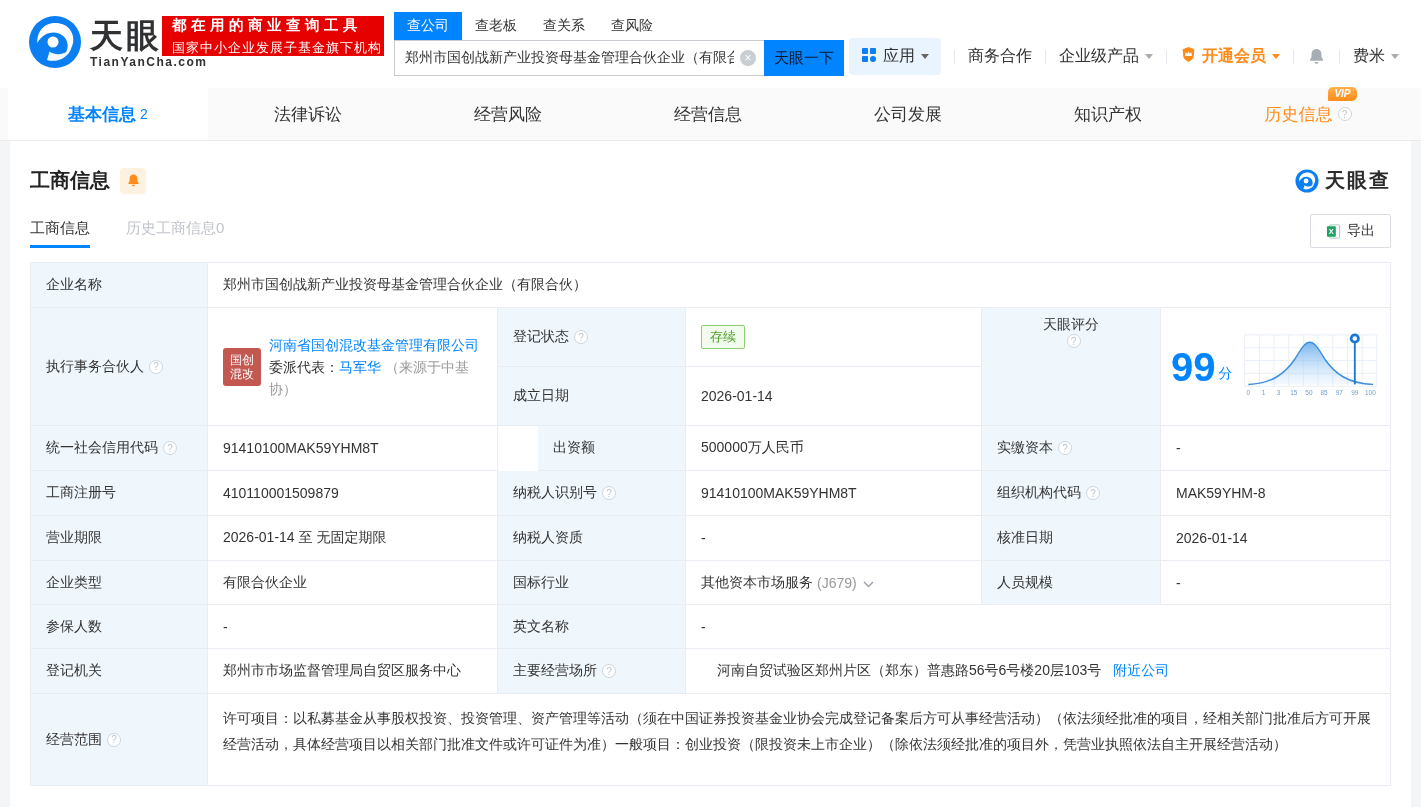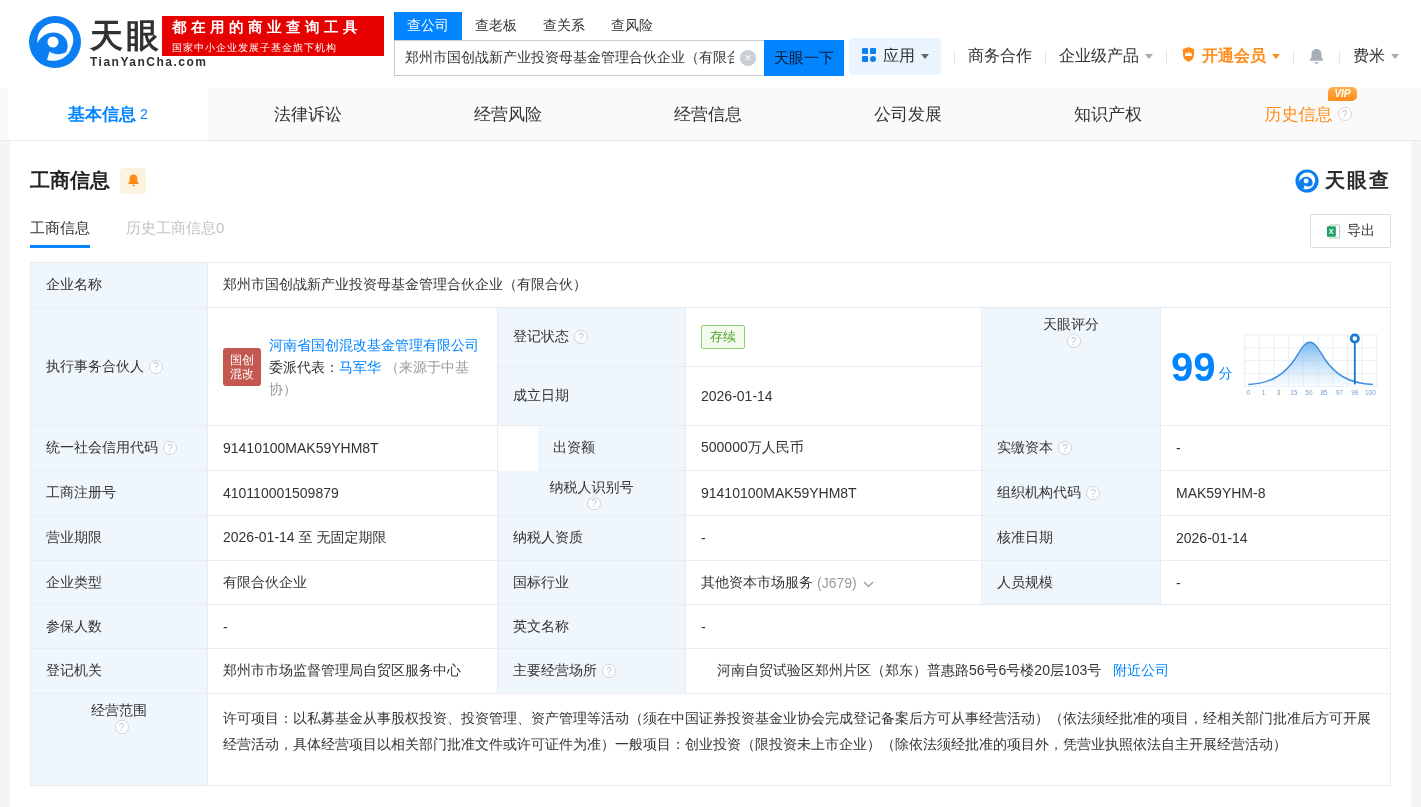--- a/index.html
+++ b/index.html
@@ -8,21 +8,21 @@
 
   
   .header { position:relative; width:100%; height:88px; background:#fff; }
   .logo { position:absolute; left:28px; top:15px; display:flex; align-items:center; cursor:pointer; }
   .logo-text { margin-left:8px; }
   .logo-brand { font-size:33px; font-weight:bold; color:#303133; letter-spacing:3px; line-height:34px;}
   .logo-domain { font-size:12px; font-weight:bold; color:#303133; letter-spacing:1.5px; margin-top:2px;}
   .promo { position:absolute; left:162px; top:16px; width:222px; height:40px; background:#e60000;
     color:#fff; display:flex; flex-direction:column; justify-content:center; padding:0 10px; }
   .promo-l1 { font-size:14.5px; font-weight:bold; letter-spacing:4.5px; white-space:nowrap;}
-  .promo-l2 { font-size:10px; letter-spacing:1px; margin-top:4px; white-space:nowrap;}
+  .promo-l2 { font-size:13px; letter-spacing:1px; margin-top:4px; white-space:nowrap;}
 
   .search { position:absolute; left:394px; top:12px; }
   .search-tabs { display:flex; height:28px; align-items:stretch; }
   .search-tab { font-size:14px; padding:0 13px; display:flex; align-items:center; cursor:pointer; color:#333;}
   .search-tab.active { background:#0084ff; color:#fff; }
   .search-row { display:flex; }
   .search-input-wrap { position:relative; width:370px; }
   .search-input { width:370px; height:36px; border:1px solid #c7ccd1; border-right:none; outline:none;
     padding:0 30px 0 10px; font-size:14px; color:#333; font-family:inherit; }
   .clear-icon { position:absolute; right:8px; top:10px; width:16px; height:16px; border-radius:50%;
@@ -347,21 +347,21 @@
     <div class="cell" style="grid-area:4/6/5/7;">
       <span class="val">-</span>
     </div>
 
     <div class="cell lbl" style="grid-area:5/1/6/2;">
       <span>工商注册号</span>
     </div>
     <div class="cell" style="grid-area:5/2/6/3;">
       <span class="val">410110001509879</span>
     </div>
-    <div class="cell lbl" style="grid-area:5/3/6/4;flex-direction:column;">
+    <div class="cell lbl" style="grid-area:5/3/6/4;">
       <span>纳税人识别号</span>
         <span class="help"></span>
     </div>
     <div class="cell" style="grid-area:5/4/6/5;">
       <span class="val">91410100MAK59YHM8T</span>
     </div>
     <div class="cell lbl" style="grid-area:5/5/6/6;">
       <span>组织机构代码</span>
         <span class="help"></span>
     </div>
@@ -434,21 +434,21 @@
     </div>
     <div class="cell lbl" style="grid-area:9/3/10/4;">
       <span>主要经营场所</span>
         <span class="help"></span>
     </div>
     <div class="cell" style="grid-area:9/4/10/7;padding-left:31px;">
       <span class="val">河南自贸试验区郑州片区（郑东）普惠路56号6号楼20层103号</span>
       <span class="link" style="margin-left:12px;">附近公司</span>
     </div>
 
-    <div class="cell lbl" style="grid-area:10/1/11/2;flex-direction:column;">
+    <div class="cell lbl" style="grid-area:10/1/11/2;">
       <span>经营范围</span>
         <span class="help"></span>
     </div>
     <div class="cell scope-val" style="grid-area:10/2/11/7;">
       <span class="val">许可项目：以私募基金从事股权投资、投资管理、资产管理等活动（须在中国证券投资基金业协会完成登记备案后方可从事经营活动）（依法须经批准的项目，经相关部门批准后方可开展经营活动，具体经营项目以相关部门批准文件或许可证件为准）一般项目：创业投资（限投资未上市企业）（除依法须经批准的项目外，凭营业执照依法自主开展经营活动）</span>
     </div>
   </div>
 </div>
 
 </body></html>

